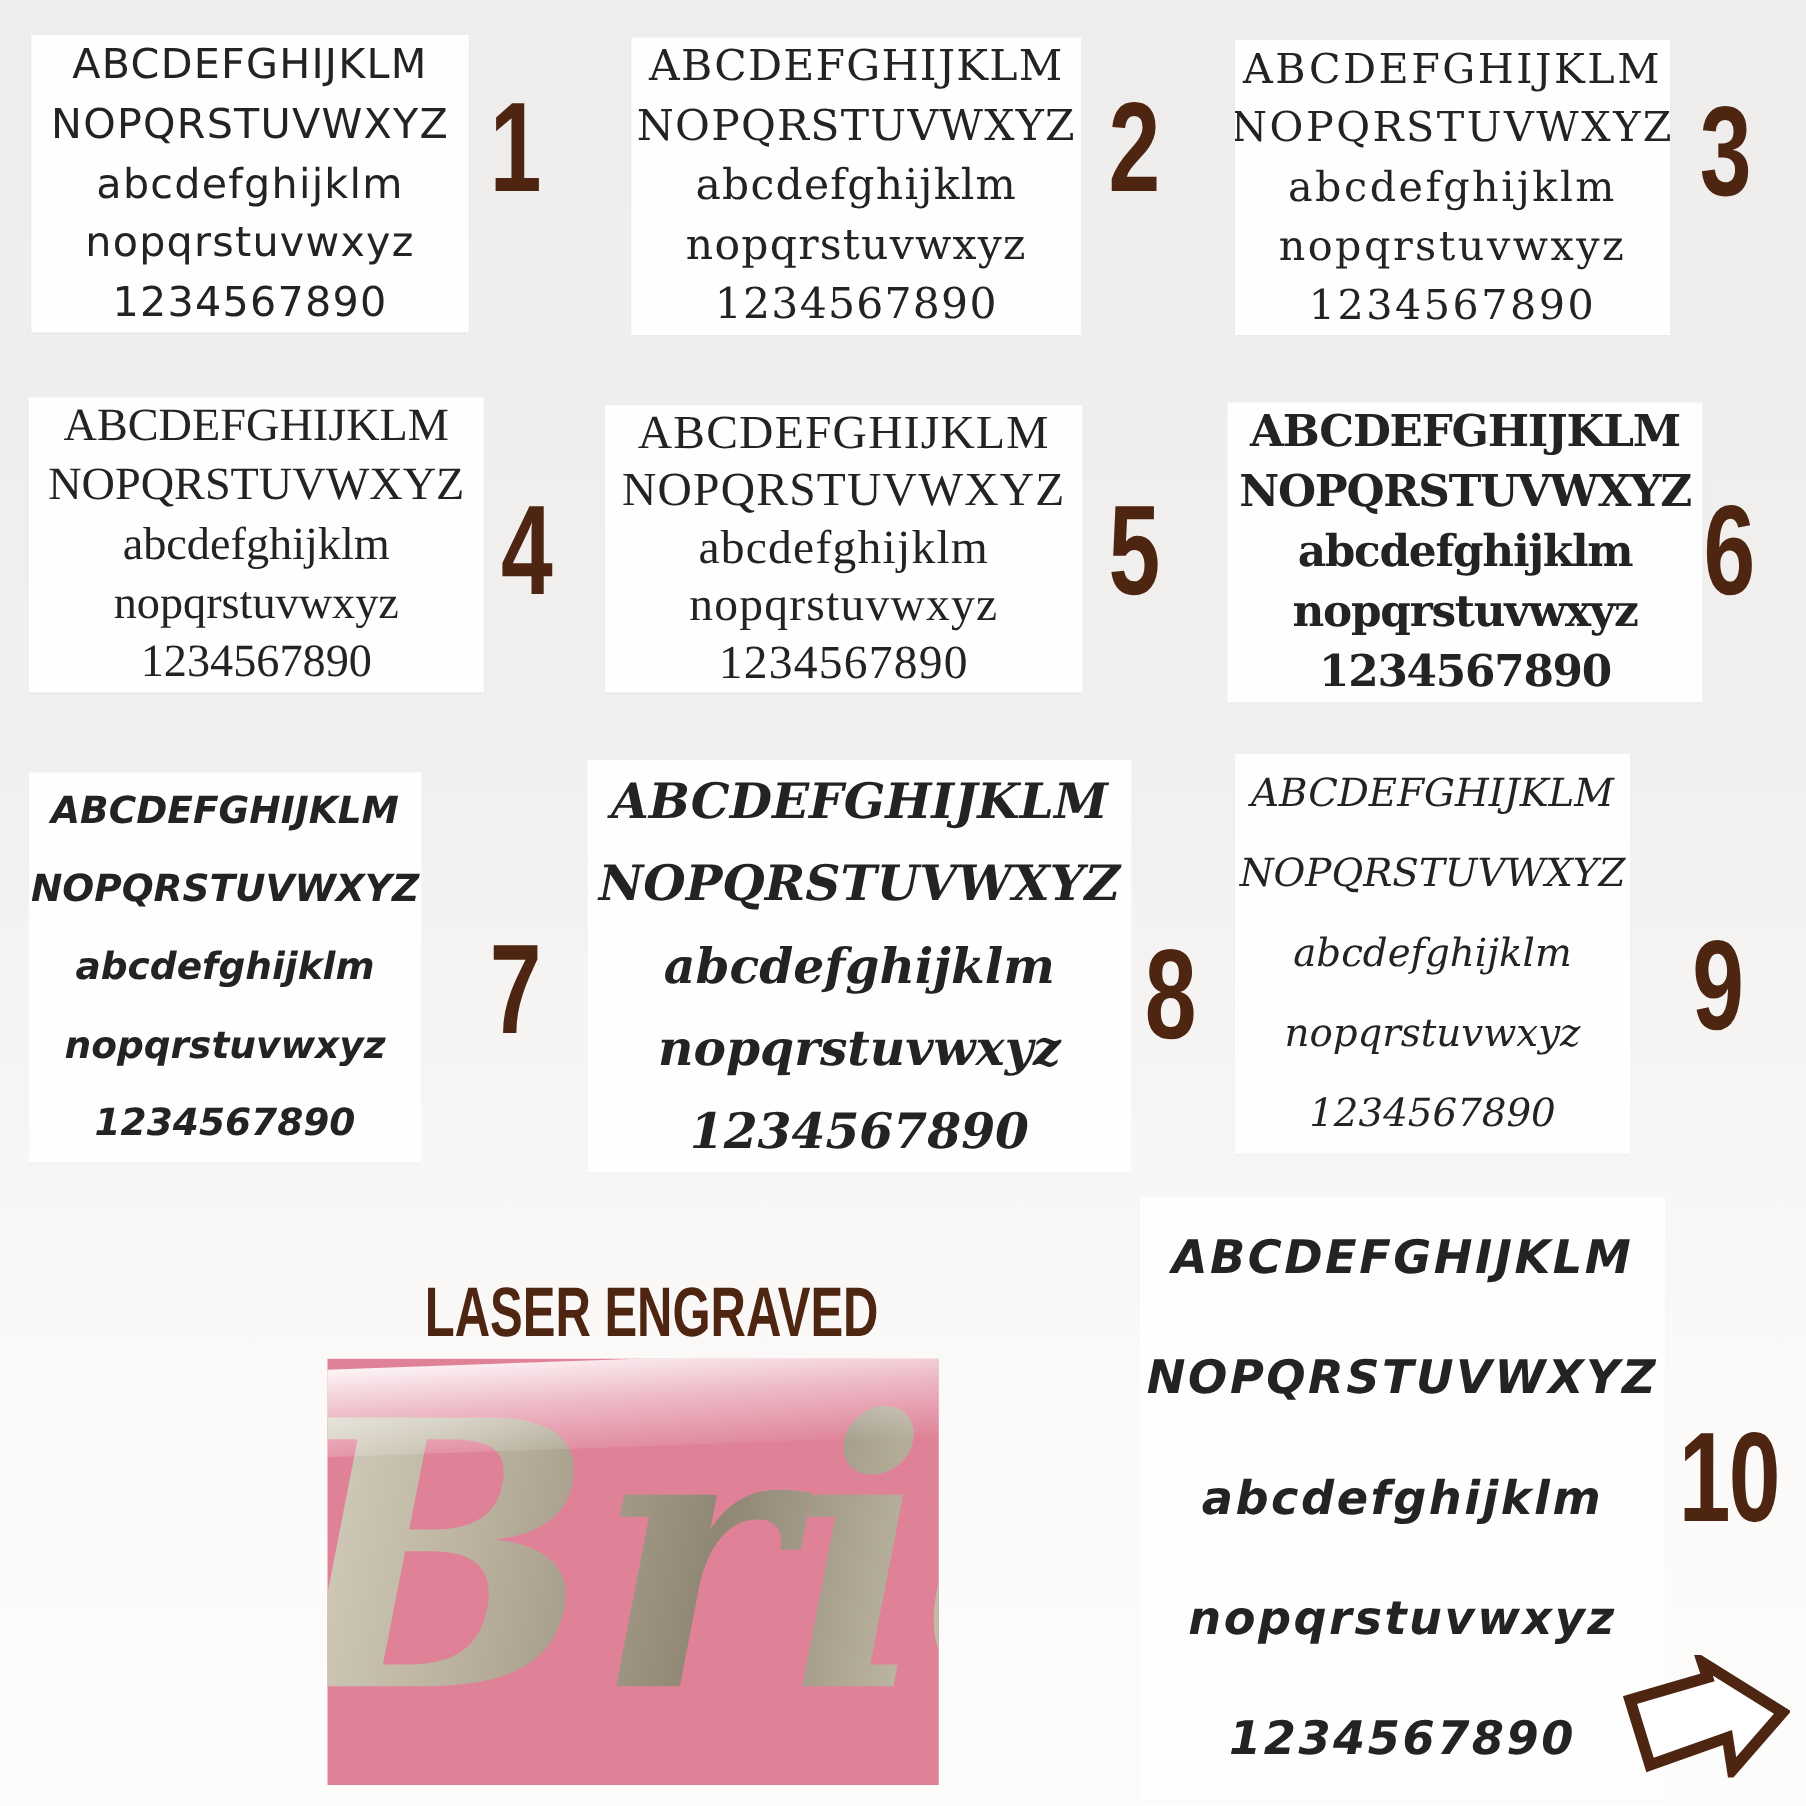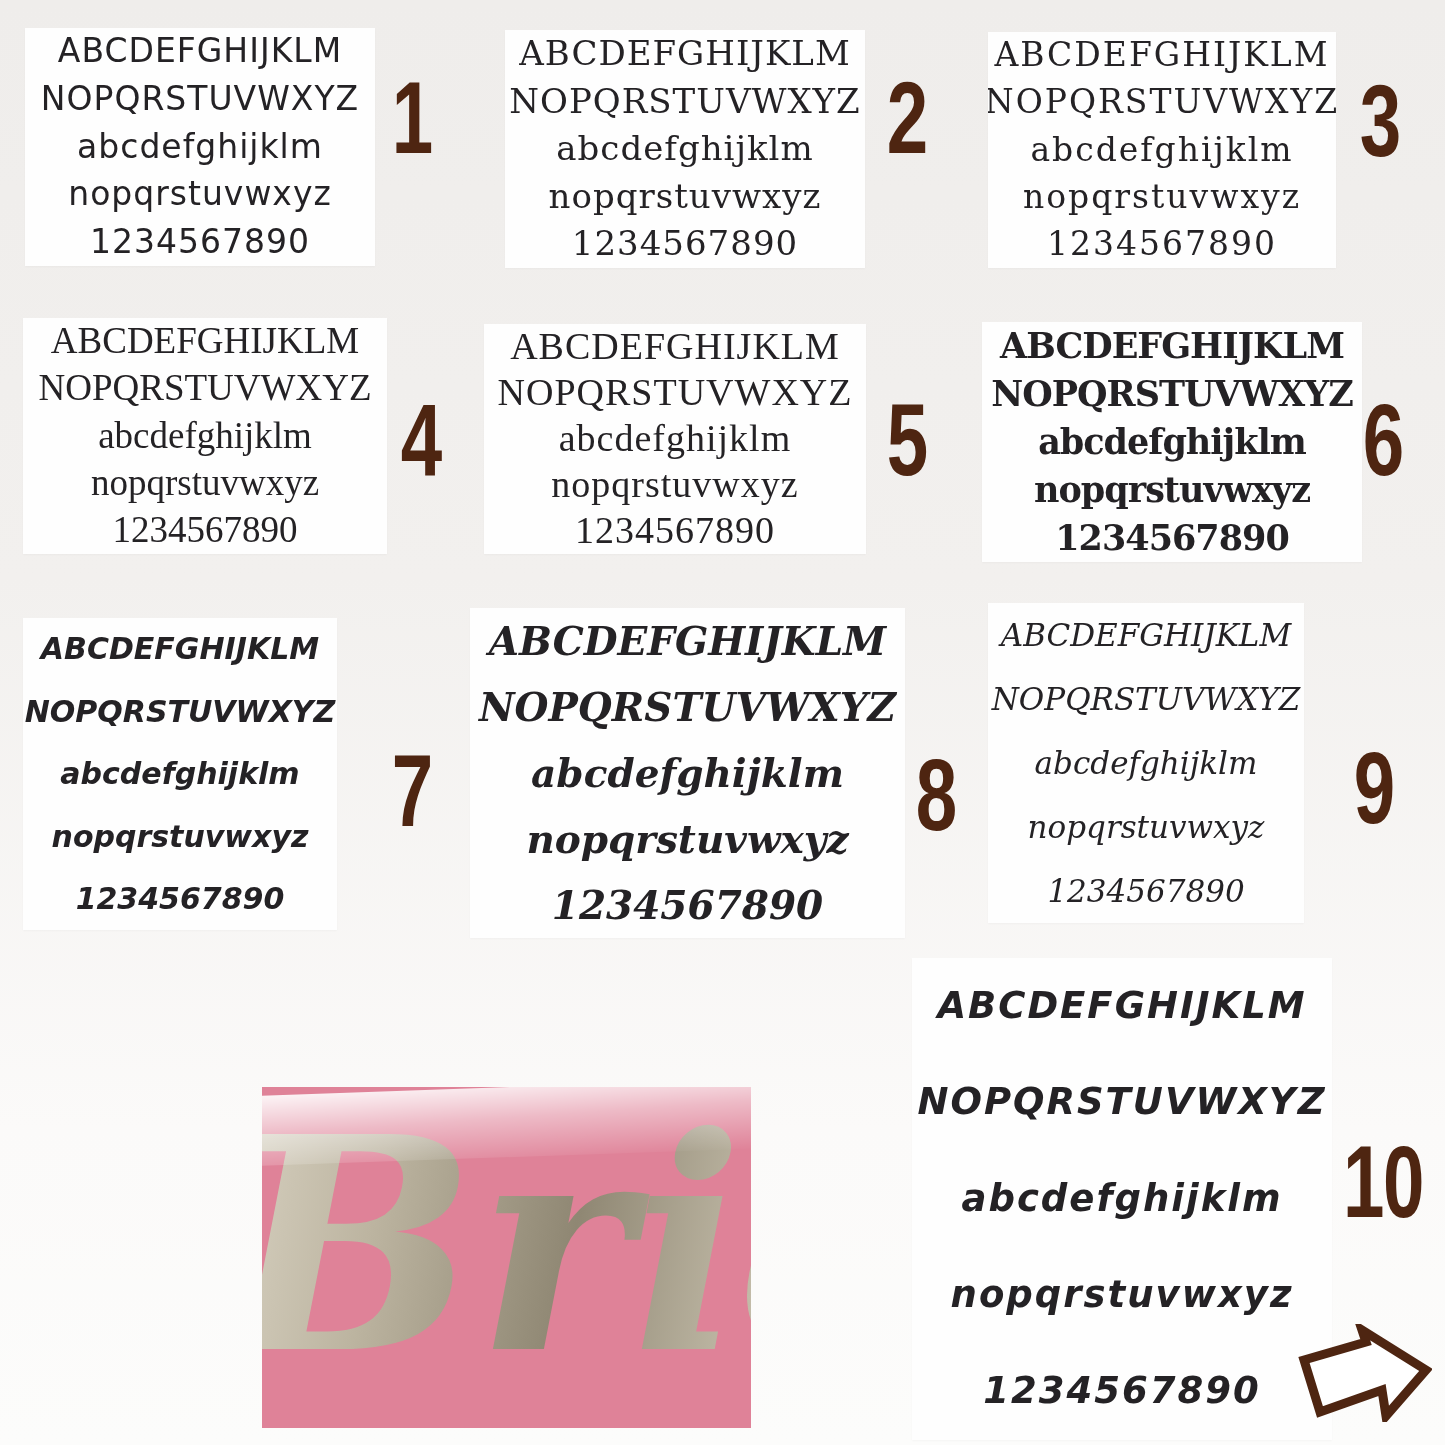--- a/index.html
+++ b/index.html
@@ -201,20 +201,23 @@
           <div class="font-line">ABCDEFGHIJKLM</div>
           <div class="font-line">NOPQRSTUVWXYZ</div>
           <div class="font-line">abcdefghijklm</div>
           <div class="font-line">nopqrstuvwxyz</div>
           <div class="font-line">1234567890</div>
         </div>
     <div class="num"><span>10</span></div>
   </div>
 </div>
 
+  <div class="laser-title">
+    <span>LASER ENGRAVED</span>
+  </div>
 
   <div class="photo">
     <span class="engraved">Brid</span>
     <div class="glare"></div>
   </div>
 
   <svg class="arrow" width="134" height="98" viewBox="0 0 134 98" aria-hidden="true">
     <polygon points="6,36 68,18 64,6 128,46 88,92 84,66 22,88"></polygon>
   </svg>
 

